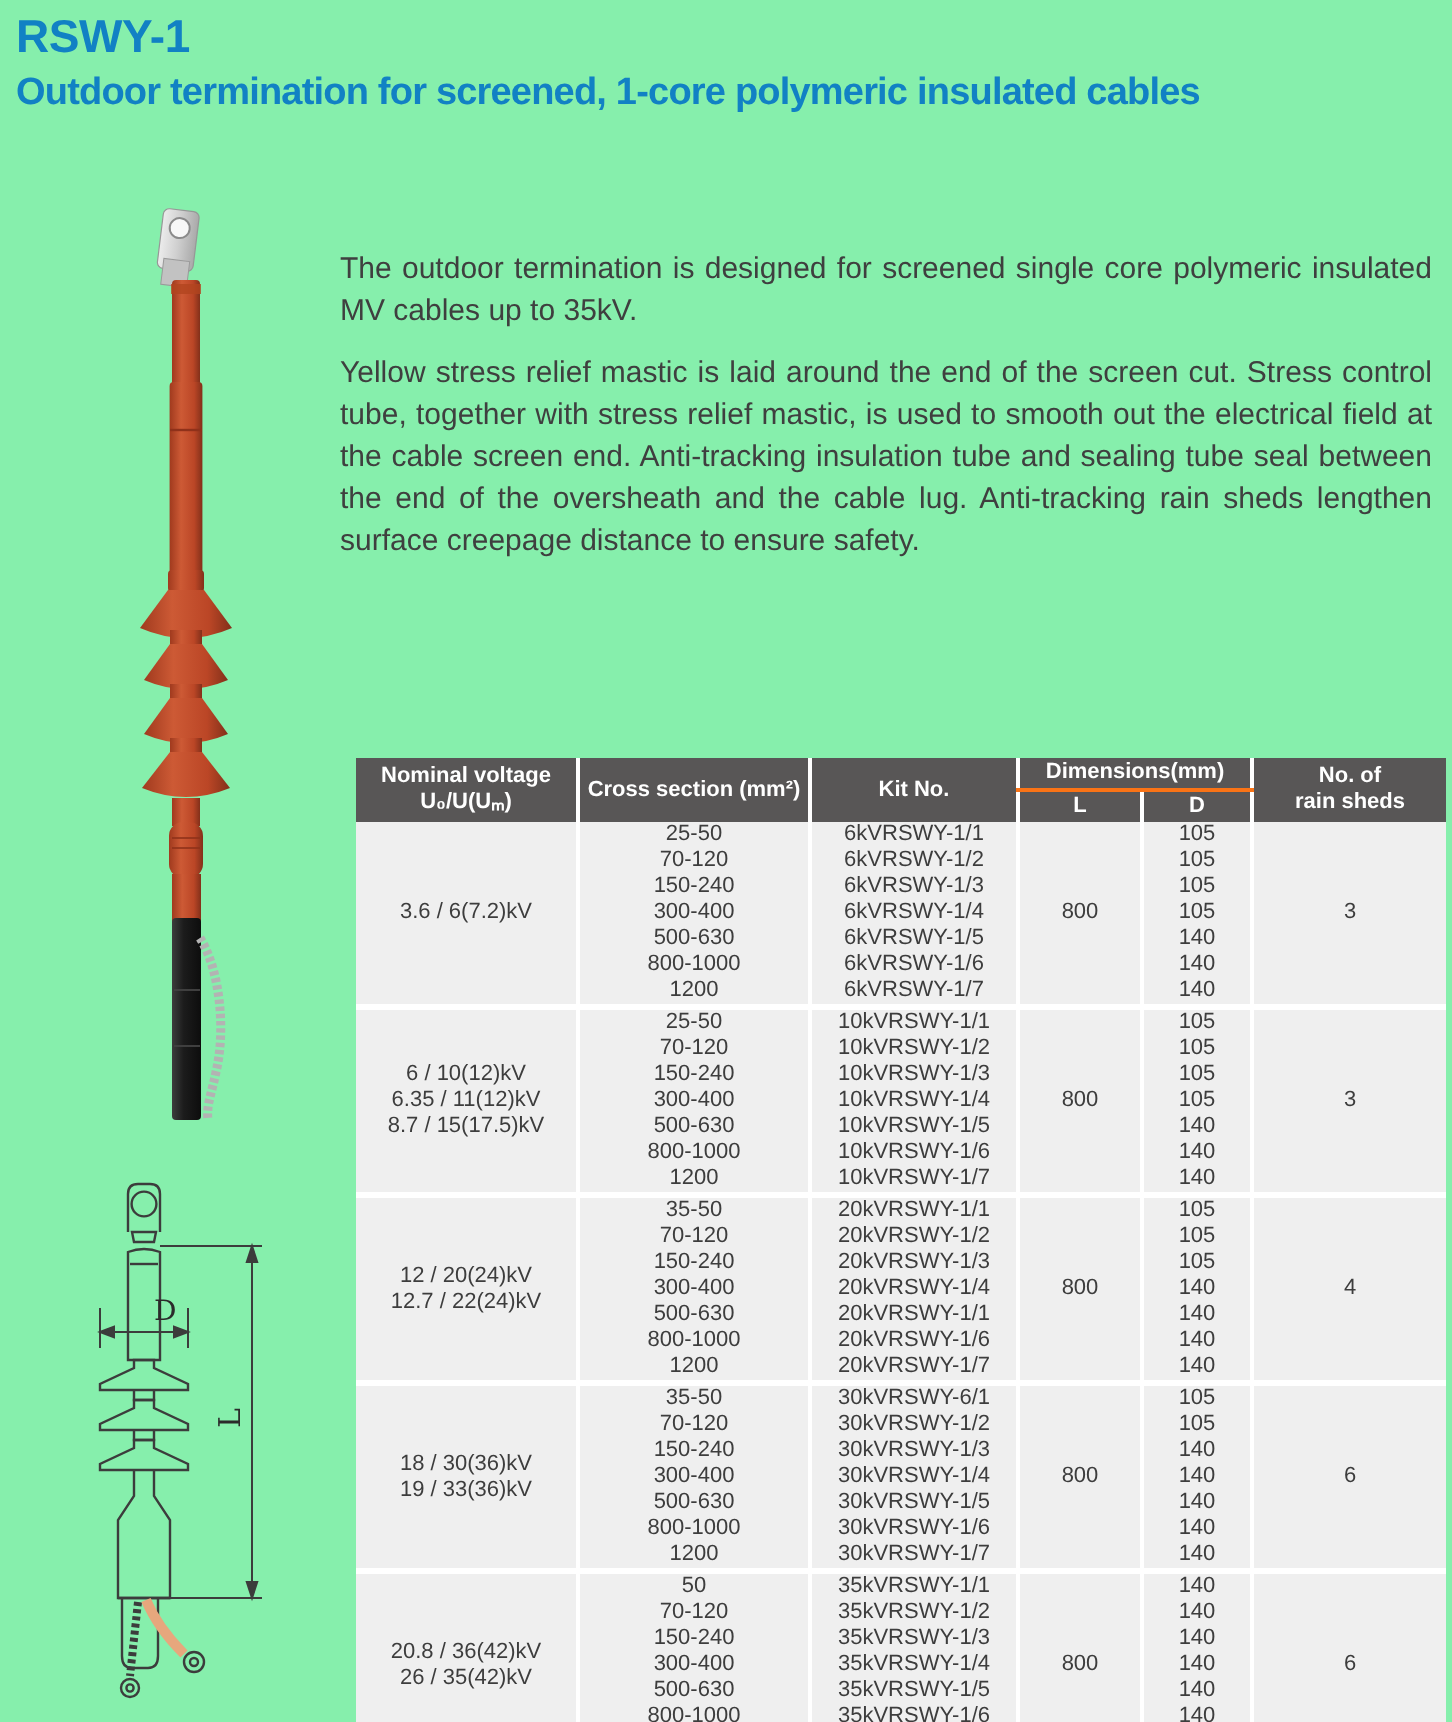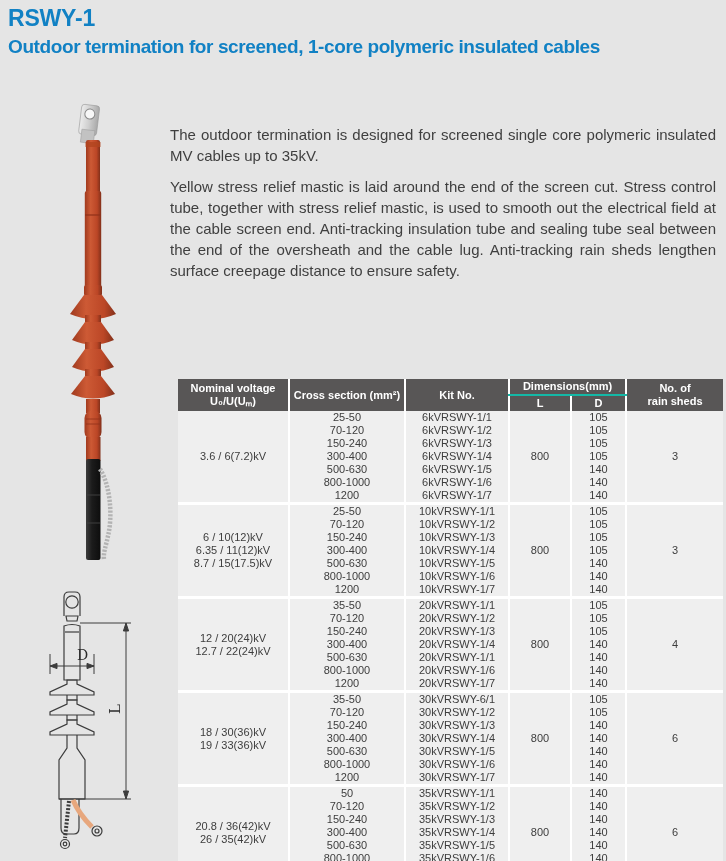--- a/index.html
+++ b/index.html
@@ -1,39 +1,39 @@
 <!DOCTYPE html>
 <html><head>
 <meta charset="utf-8">
 <style>
   * { margin:0; padding:0; box-sizing:border-box; }
   html,body { background:#ffffff; }
   body { font-family:"Liberation Sans", sans-serif; }
   .page {
-    position:relative; width:726px; height:861px; background:#e5e5e5; overflow:hidden;
+    position:relative; width:726px; height:861px; background:#86efac; overflow:hidden;
   }
   
   .title-block { position:absolute; left:8px; top:4px; width:712px; color:#1181c4; }
   .title-model { font-size:23px; font-weight:bold; letter-spacing:-0.2px; line-height:28px; }
   .title-line { font-size:19px; font-weight:bold; letter-spacing:-0.4px; line-height:29px; white-space:nowrap; }
   
   .desc { position:absolute; left:170px; top:124px; width:546px; color:#3f3f3f; }
   .desc p { font-size:15px; line-height:21px; text-align:justify; margin-bottom:10px; }
   
   .photo-wrap { position:absolute; left:40px; top:103px; width:115px; height:462px; }
   .draw-wrap  { position:absolute; left:42px; top:588px; width:100px; height:270px; }
   
   .table-wrap { position:absolute; left:178px; top:347px; width:545px;margin-top:32px; }
   table.spec { border-collapse:collapse; table-layout:fixed; width:545px; }
   table.spec th {
     background:#585656; color:#ffffff; font-weight:bold; font-size:11px;
     text-align:center; vertical-align:middle; padding:1px 0; line-height:13px;
   }
   table.spec th.sep { border-left:2px solid #ffffff; }
-  table.spec th.dims { border-bottom:2px solid #14b8a6; height:16px; }
+  table.spec th.dims { border-bottom:2px solid #f97316; height:16px; }
   table.spec th.subdim { height:15px; }
   table.spec td {
     background:#efefef; color:#3d3d3d; font-size:11px; line-height:13px;
     text-align:center; vertical-align:middle; height:13px; padding:0;
   }
   table.spec td.sep { border-left:2px solid #ffffff; }
   table.spec tr.grp-sep td { border-top:3px solid #ffffff; }
   .bottom-bar { width:545px; height:4px; background:#7e7e7e; }
   .hdr-two-line span { display:block; }
 </style>

